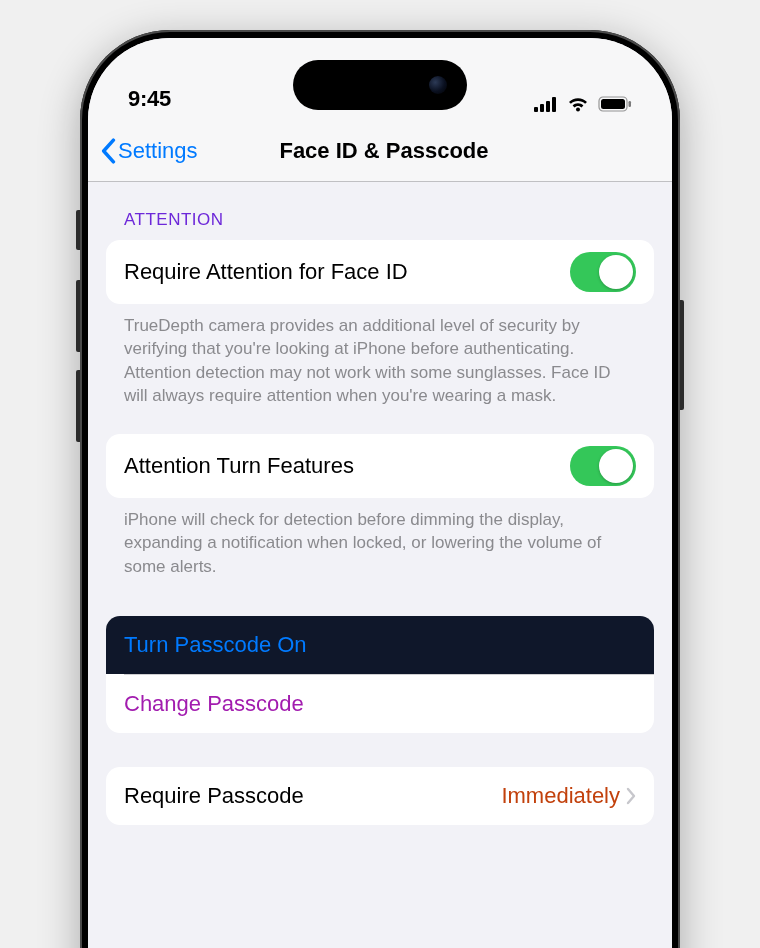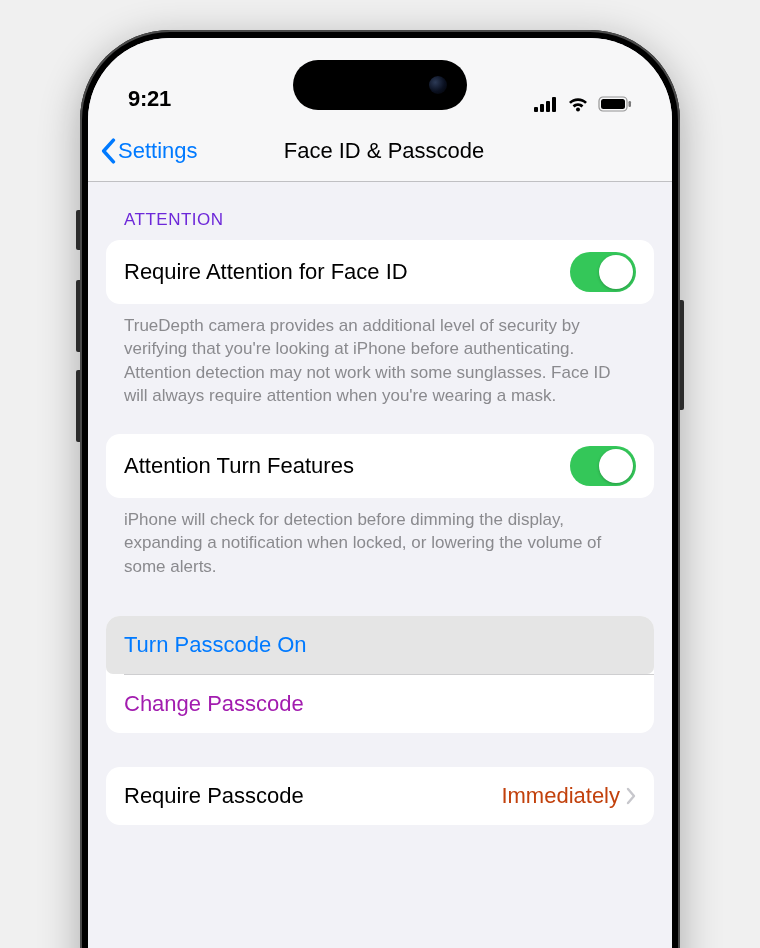--- a/index.html
+++ b/index.html
@@ -97,21 +97,21 @@
     .nav-back {
       position: absolute;
       left: 12px;
       display: flex;
       color: #007aff;
       font-size: 22px;
       gap: 2px;
     }
     .nav-title {
       font-size: 22px;
-      font-weight: 400;
+      font-weight: 700;
       color: #000;
       margin-left: 8px;
     }
     .content {
       padding: 0 18px;
     }
     .section-header {
       font-size: 17px;
       color: #6d28d9;
       letter-spacing: 0.5px;
@@ -134,21 +134,21 @@
       display: flex;
       align-items: center;
       justify-content: space-between;
       padding: 12px 18px;
       font-size: 22px;
       color: #000;
       position: relative;
     }
     .cell.link { color: #007aff; }
     .cell.disabled { color: #a21caf; }
-    .cell.highlight { background: #e5e5e5; border-radius: 7px; }
+    .cell.highlight { background: #0f172a; }
     .sep {
       height: 0.5px;
       background: rgba(60,60,67,0.25);
       margin-left: 18px;
     }
     .switch {
       width: 66px; height: 40px; border-radius: 20px;
       background: #34c759; position: relative;
       flex-shrink: 0;
     }
@@ -180,21 +180,21 @@
     <div class="phone-edge btn-left-2"></div>
     <div class="phone-edge btn-left-3"></div>
     <div class="phone-edge btn-right"></div>
 
     <div class="screen">
       <div class="dynamic-island">
         <div class="di-cam"></div>
       </div>
 
       <div class="status-bar">
-        <div class="status-time">9:21</div>
+        <div class="status-time">9:45</div>
         <div class="status-icons">
           <svg width="24" height="15" viewBox="0 0 24 15">
             <rect x="0" y="10" width="4" height="5" rx="1" fill="#000"></rect>
             <rect x="6" y="7" width="4" height="8" rx="1" fill="#000"></rect>
             <rect x="12" y="4" width="4" height="11" rx="1" fill="#000"></rect>
             <rect x="18" y="0" width="4" height="15" rx="1" fill="#000"></rect>
           </svg>
           <svg width="22" height="16" viewBox="0 0 22 16">
             <path d="M11 2.2c3.5 0 6.7 1.4 9 3.7l-1.9 1.9C16.3 6 13.8 5 11 5S5.7 6 3.9 7.8L2 5.9C4.3 3.6 7.5 2.2 11 2.2z" fill="#000"></path>
             <path d="M11 7.3c2.1 0 4 .8 5.4 2.2L14.5 11.4c-.9-.9-2.1-1.5-3.5-1.5s-2.6.6-3.5 1.5L5.6 9.5C7 8.1 8.9 7.3 11 7.3z" fill="#000"></path>

